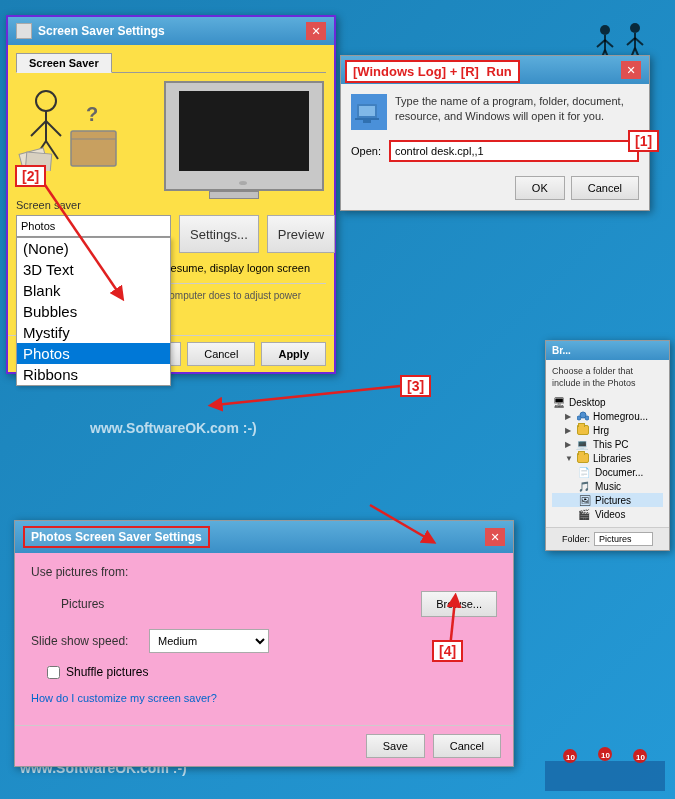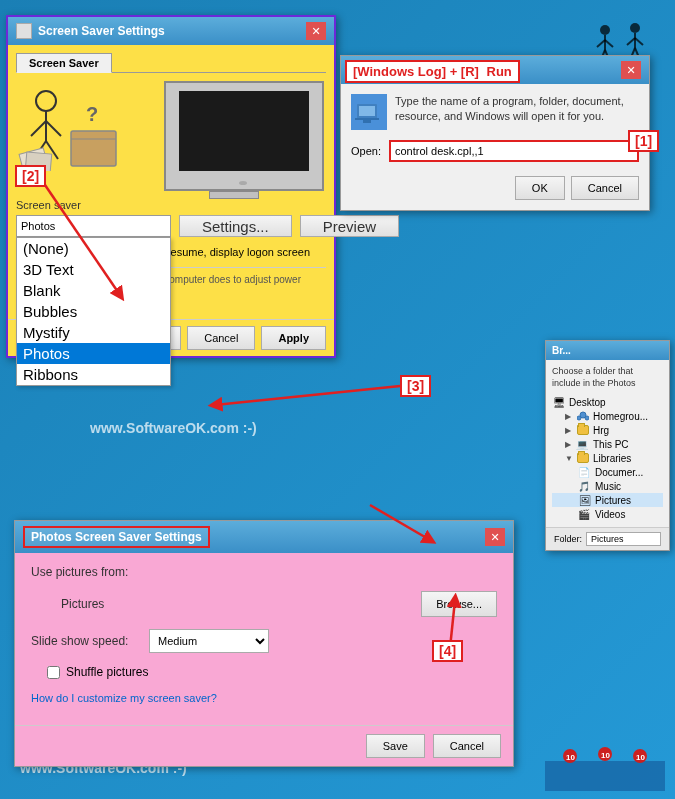--- a/index.html
+++ b/index.html
@@ -147,26 +147,26 @@
       width: 155px;
       height: 22px;
       background: white;
       border: 1px solid #999;
       font-size: 11px;
       padding: 0 4px;
       appearance: none;
       cursor: pointer;
     }
     .btn {
-      height: 22px;
-      padding: 0 22px;
+      height: 38px;
+      padding: 0 10px;
       background: linear-gradient(to bottom, #f5f5f5, #e0e0e0);
       border: 1px solid #aaa;
       cursor: pointer;
-      font-size: 15px;
+      font-size: 13px;
       color: #333;
     }
 
     
     .dropdown-list {
       position: absolute;
       top: 22px;
       left: 0;
       width: 155px;
       background: white;
@@ -465,21 +465,21 @@
       font-size: 8px;
       color: #555;
     }
     .tree-indent {
       width: 10px;
       flex-shrink: 0;
     }
     .folder-bar {
       background: #e8e8e8;
       border-top: 1px solid #ccc;
-      padding: 4px 8px;
+      padding: 4px 16px;
       font-size: 9px;
       display: flex;
       align-items: center;
       gap: 4px;
     }
     .folder-value {
       background: white;
       border: 1px solid #aaa;
       padding: 1px 4px;
       font-size: 9px;

